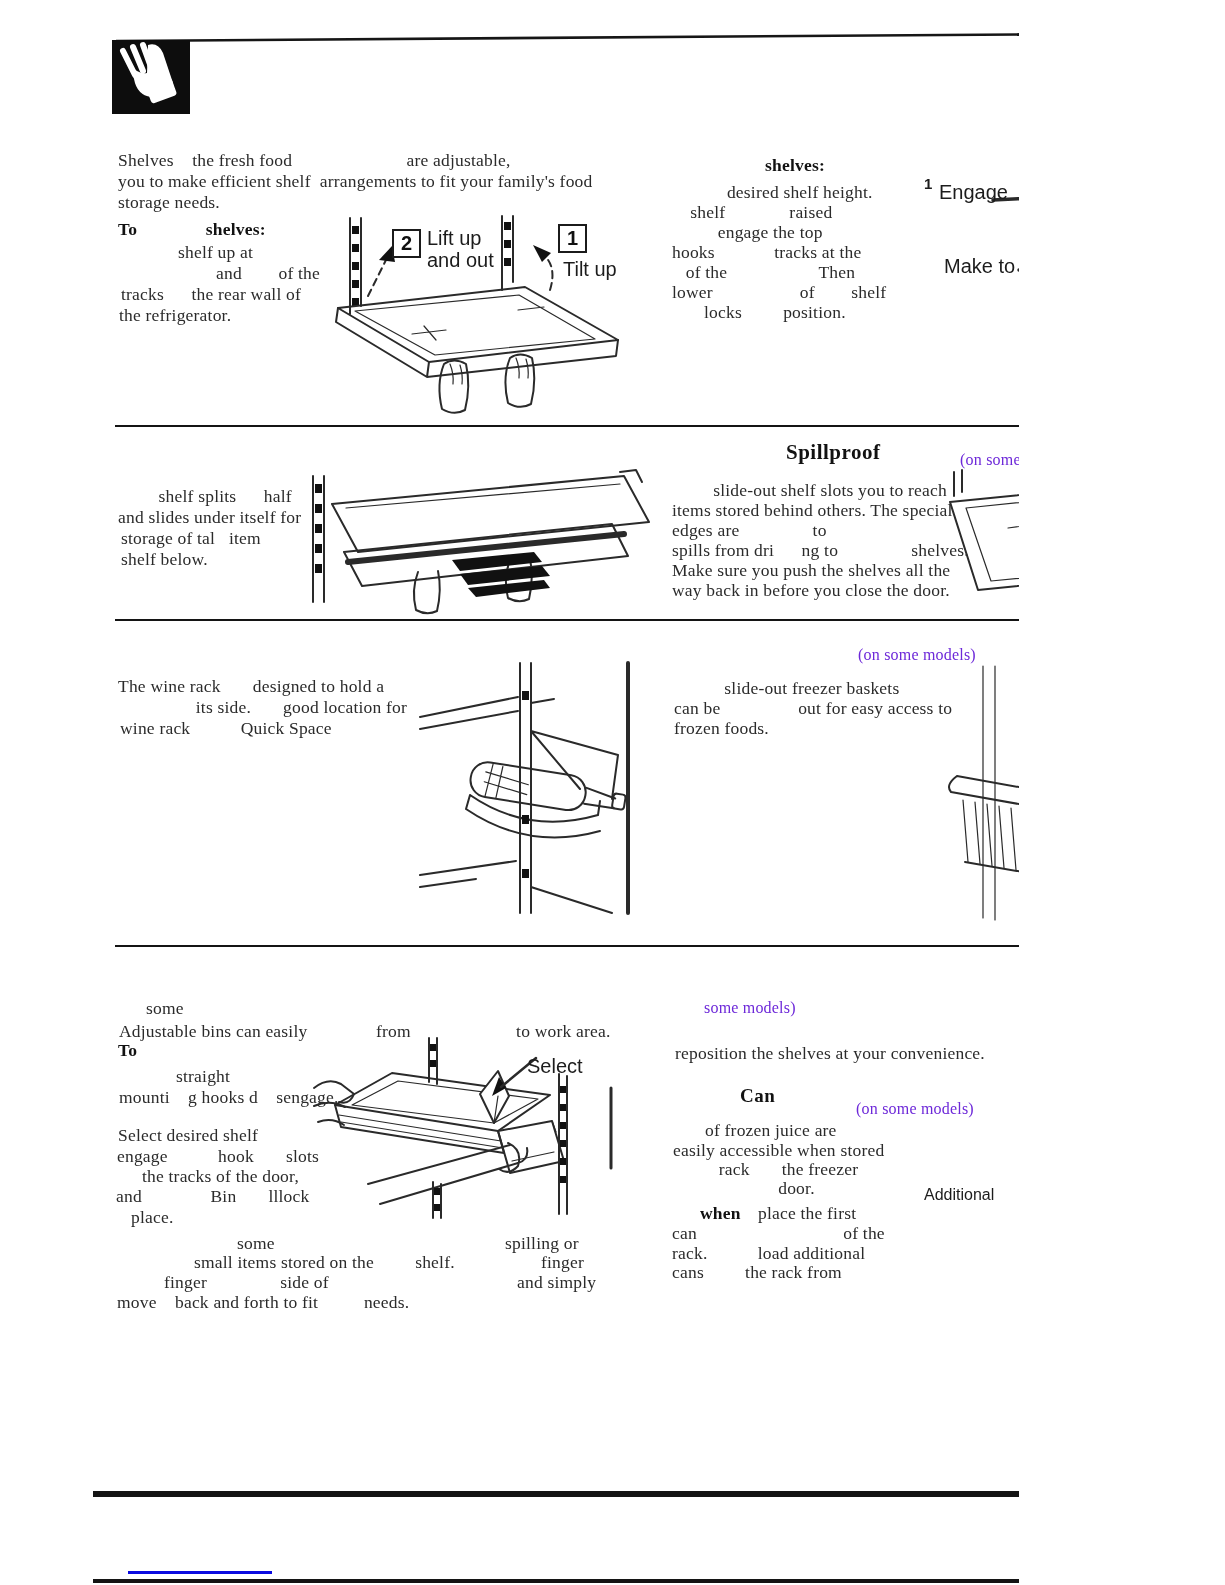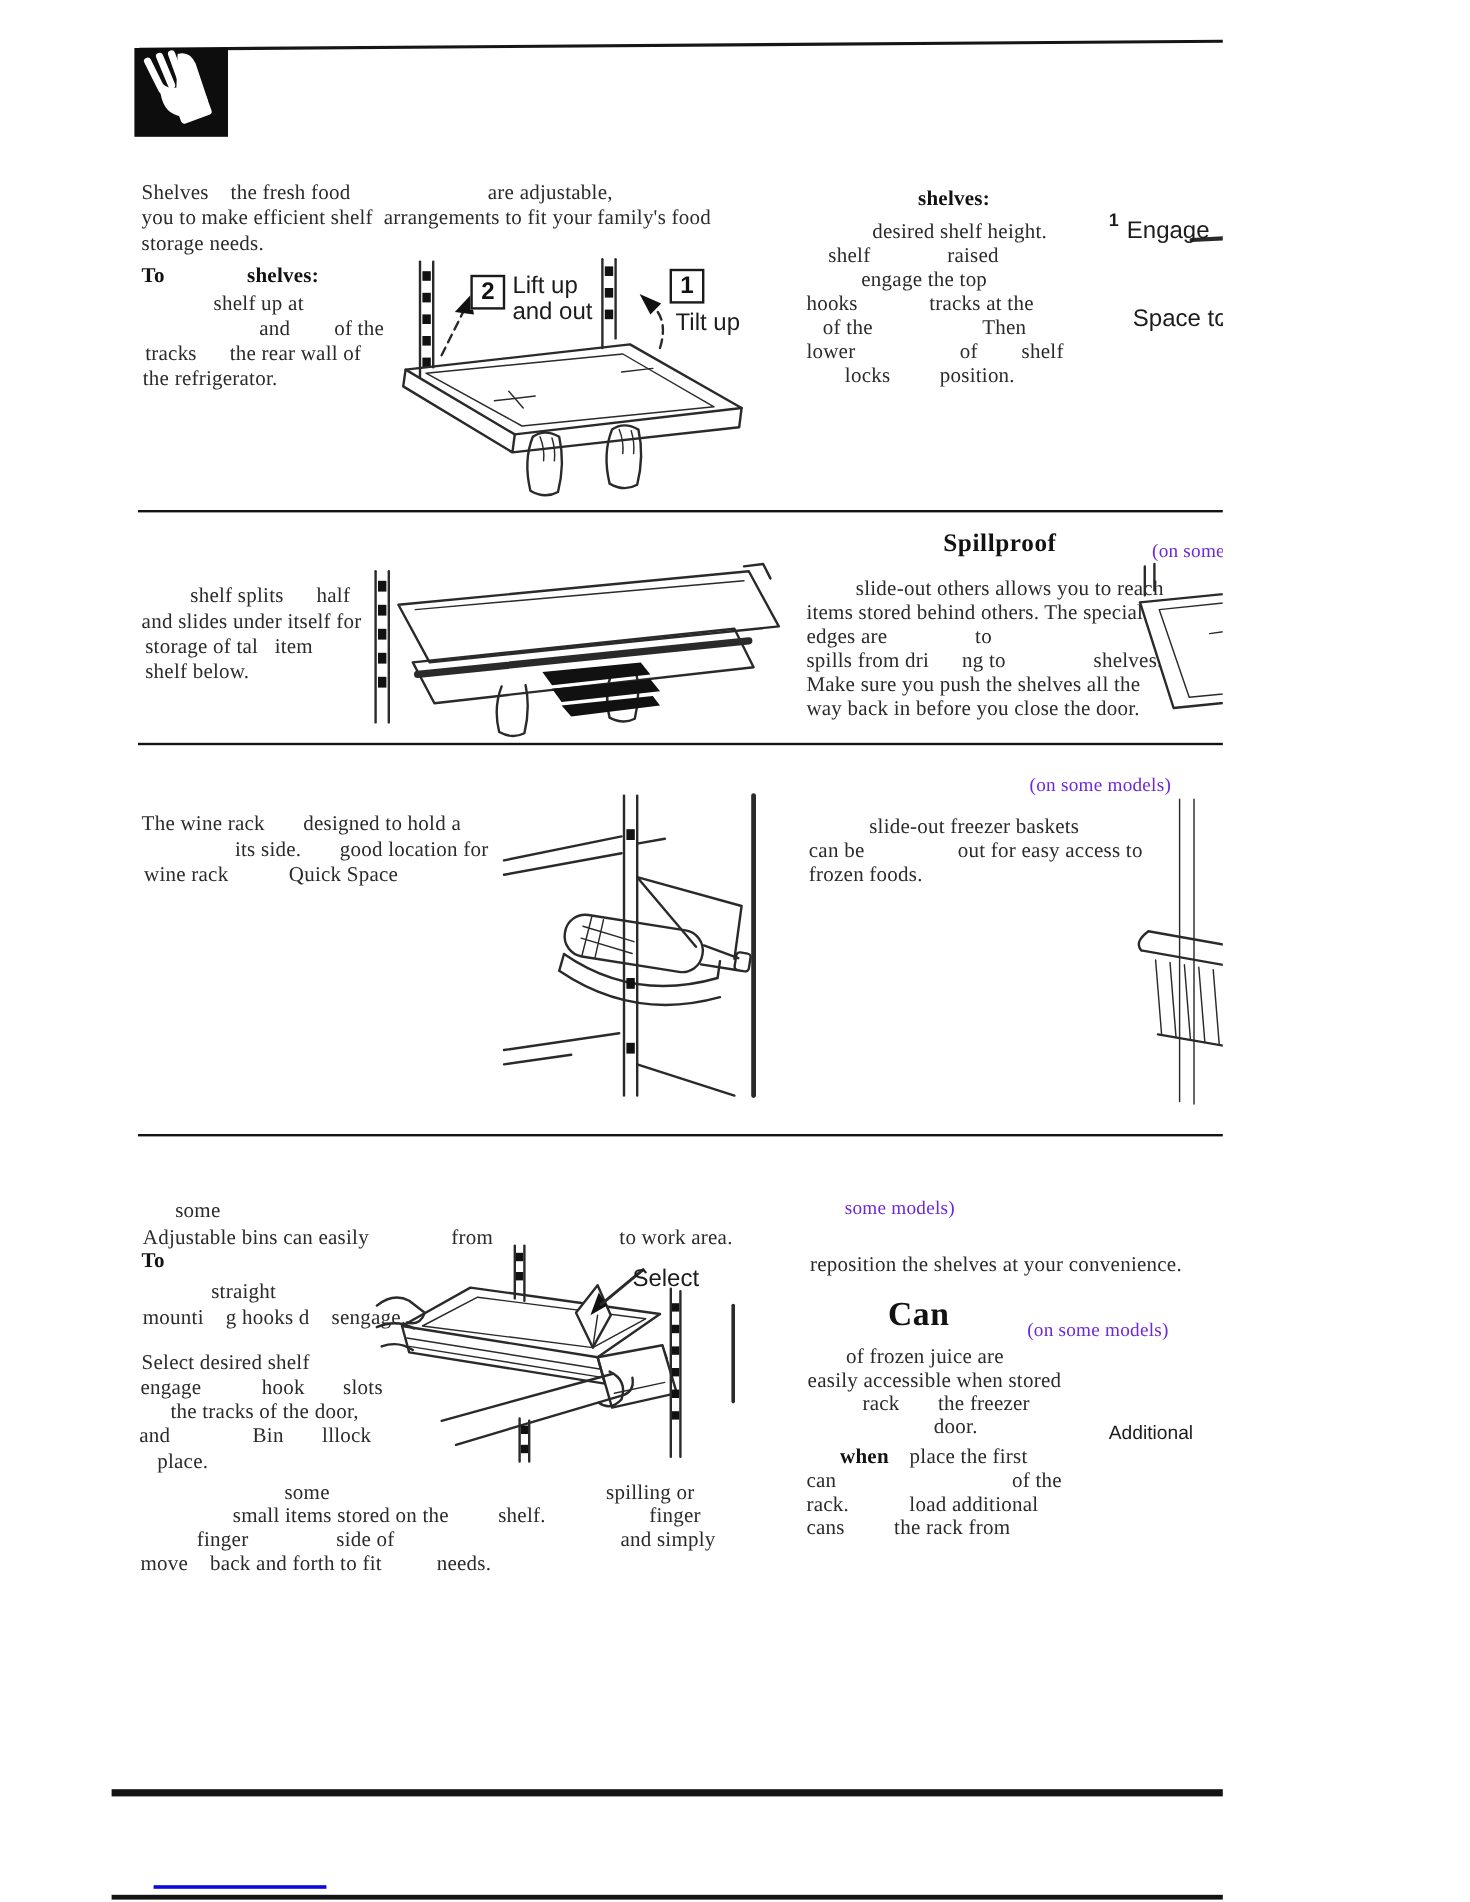--- a/index.html
+++ b/index.html
@@ -7,21 +7,21 @@
   .page {
     position:relative; width:1019px; height:1585px; background:#fff;
     overflow:hidden; font-family:"Liberation Serif", serif;
   }
   .tl {
     position:absolute; white-space:pre; font-size:17.5px; line-height:20px;
     color:#2b2b2b; letter-spacing:.2px;
   }
   .b { font-weight:bold; color:#121212; }
   .h-spill { font-size:21px; letter-spacing:.5px; }
-  .h-can { font-size:28px; letter-spacing:.5px; }
+  .h-can { font-size:19px; letter-spacing:.5px; }
   .note { font-size:16px; color:#6d28d9; }
   .rule { position:absolute; background:#141414; }
   .bluelink { position:absolute; background:#0a0ae0; }
   svg.fig { position:absolute; overflow:visible; }
   .ln { stroke:#2a2a2a; stroke-width:2; fill:none; stroke-linecap:round; stroke-linejoin:round; }
   .lnthin { stroke-width:1.2; }
   .dash { stroke-dasharray:7 5; }
   .numbox {
     position:absolute; width:29px; height:29px; border:2.5px solid #1b1b1b;
     color:#111; font-family:"Liberation Sans",sans-serif; font-weight:bold;
@@ -127,21 +127,21 @@
       <polygon points="152,46 134,38 135,55"></polygon>
       <polygon points="153,117 135,109 136,126"></polygon>
       <polygon points="190,152 205,143 205,159"></polygon>
     </g>
     <line class="ln" style="stroke-width:3.5" x1="78" y1="50" x2="138" y2="47"></line>
     <line class="ln" style="stroke-width:3.5" x1="104" y1="120" x2="139" y2="118"></line>
     <path class="ln dash" d="M234,112 q8,32 -30,42"></path>
   </svg>
   <div class="figlabel b" style="left:924px;top:173px;font-size:15px">1</div>
   <div class="figlabel" style="left:939px;top:181px">Engage</div>
-  <div class="figlabel" style="left:944px;top:255px">Space to</div>
+  <div class="figlabel" style="left:944px;top:255px">Make to</div>
 
   <div class="rule" style="left:115px;top:425px;width:1082px;height:2px"></div>
 
   <div class="tl" style="left:122px;top:486px">        shelf splits      half</div>
   <div class="tl" style="left:118px;top:507px">and slides under itself for</div>
   <div class="tl" style="left:121px;top:528px">storage of tal   item</div>
   <div class="tl" style="left:121px;top:549px">shelf below.</div>
 
   <svg class="fig" style="left:300px;top:460px" width="350" height="150" viewBox="0 0 350 150">
     <g class="ln">
@@ -162,21 +162,21 @@
         <rect x="15" y="84" width="7" height="9"></rect>
       <rect x="15" y="104" width="7" height="9"></rect>
       <polygon points="152,100 234,92 242,102 160,111"></polygon>
       <polygon points="160,114 242,106 250,116 168,125"></polygon>
       <polygon points="168,128 244,120 250,128 176,137"></polygon>
     </g>
   </svg>
 
   <div class="tl b h-spill" style="left:786px;top:442px">Spillproof</div>
   <div class="tl note" style="left:960px;top:450px">(on some models)</div>
-  <div class="tl" style="left:672px;top:480px">         slide-out others allows you to reach</div>
+  <div class="tl" style="left:672px;top:480px">         slide-out shelf slots you to reach</div>
   <div class="tl" style="left:672px;top:500px">items stored behind others. The special</div>
   <div class="tl" style="left:672px;top:520px">edges are                to</div>
   <div class="tl" style="left:672px;top:540px">spills from dri      ng to                shelves.</div>
   <div class="tl" style="left:672px;top:560px">Make sure you push the shelves all the</div>
   <div class="tl" style="left:672px;top:580px">way back in before you close the door.</div>
 
   <svg class="fig" style="left:938px;top:468px" width="258" height="144" viewBox="0 0 258 144">
     <g class="ln">
       <path d="M16,4 V28 M24,2 V24 M150,0 V14 M158,0 V12"></path>
       <polygon points="12,34 232,12 256,100 40,122"></polygon>

